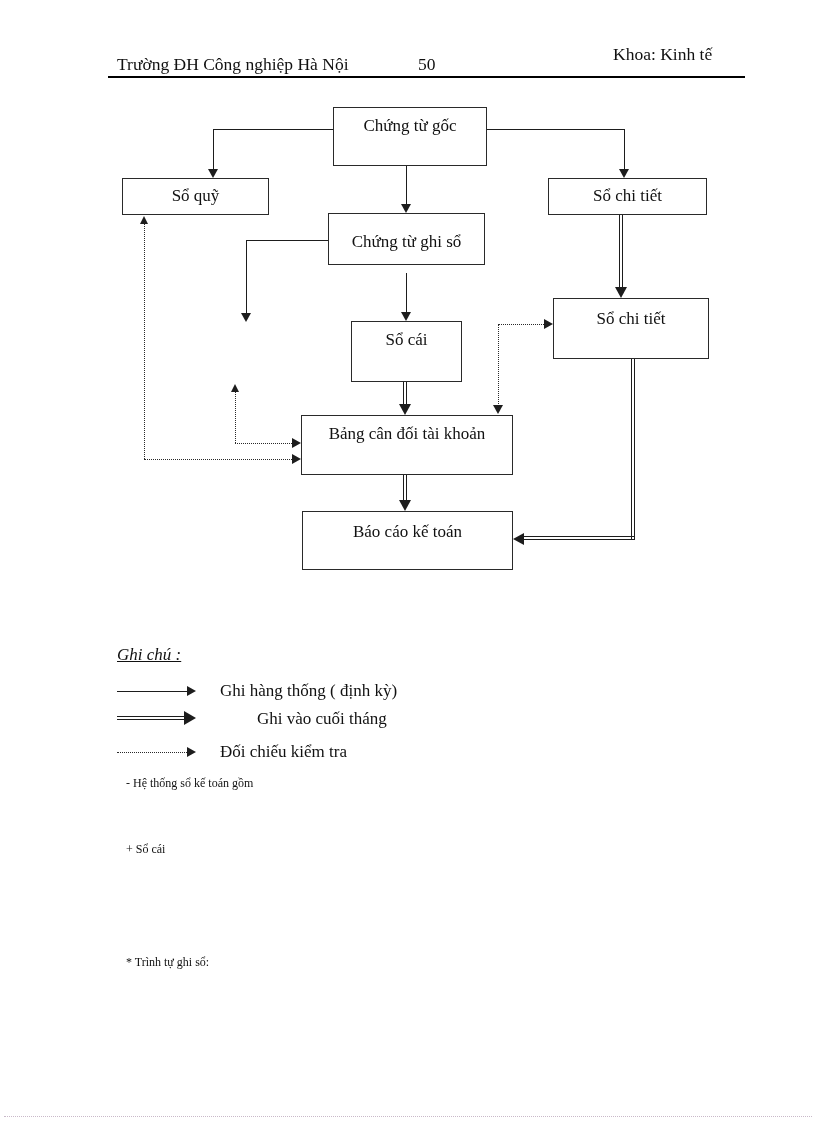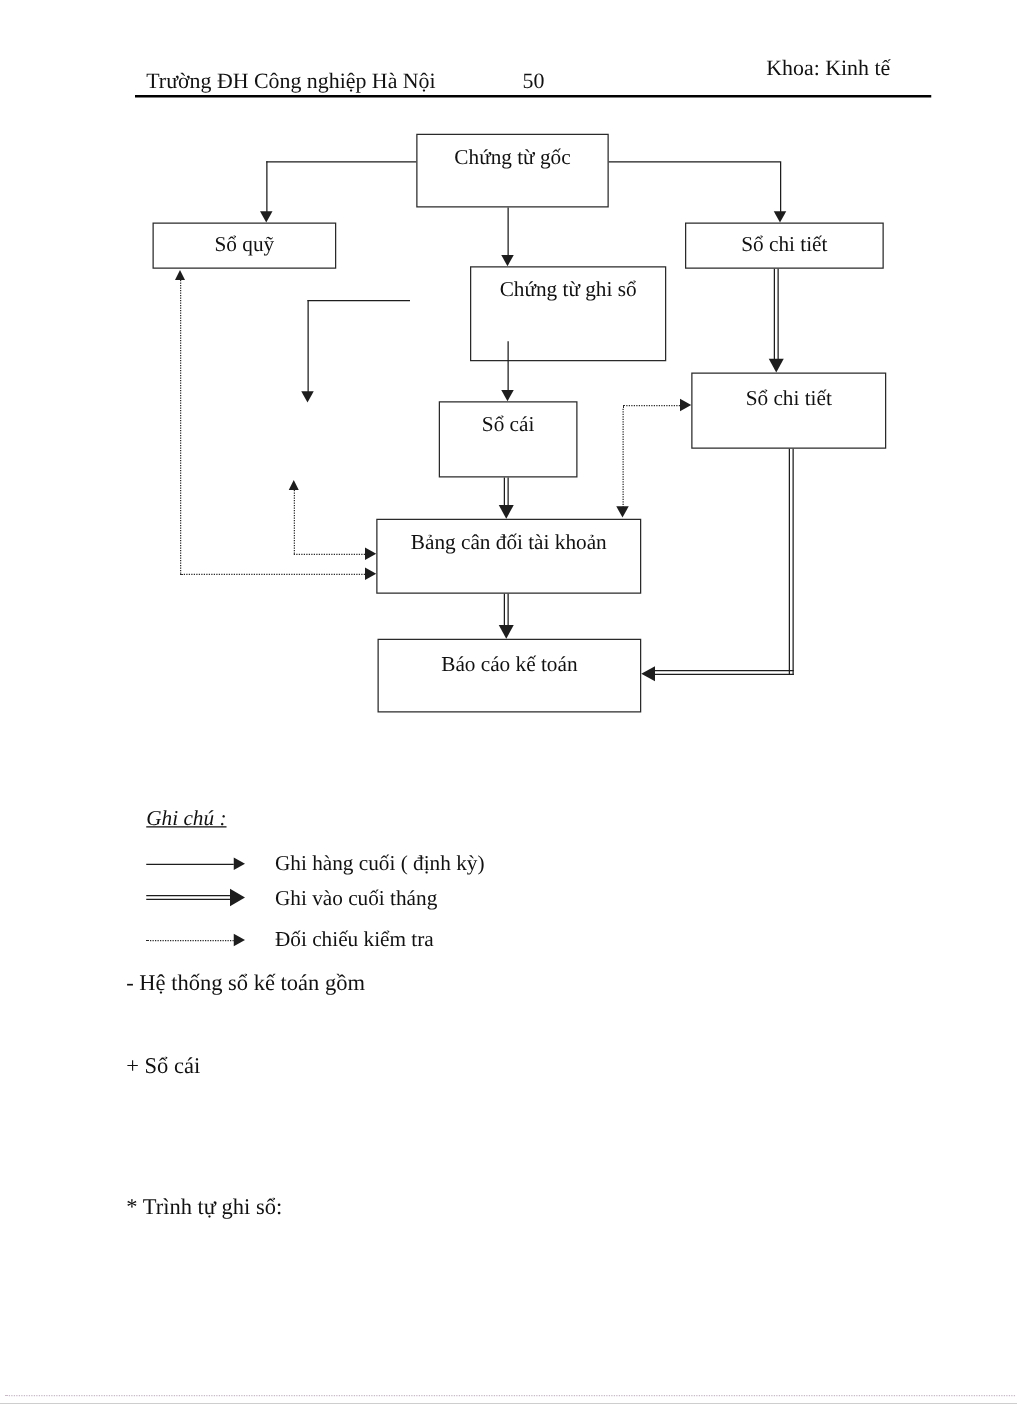--- a/index.html
+++ b/index.html
@@ -26,37 +26,37 @@
   .tri{position:absolute;width:0;height:0;}
   .tri.down{border-left:5px solid transparent;border-right:5px solid transparent;border-top:9px solid #1d1d1d;}
   .tri.down.big{border-left:6px solid transparent;border-right:6px solid transparent;border-top:11px solid #1d1d1d;}
   .tri.up{border-left:4px solid transparent;border-right:4px solid transparent;border-bottom:8px solid #1d1d1d;}
   .tri.right{border-top:5px solid transparent;border-bottom:5px solid transparent;border-left:9px solid #1d1d1d;}
   .tri.right.big{border-top:7px solid transparent;border-bottom:7px solid transparent;border-left:12px solid #1d1d1d;}
   .tri.left.big{border-top:6px solid transparent;border-bottom:6px solid transparent;border-right:11px solid #1d1d1d;}
   
   .legend-title{position:absolute;left:117px;top:645px;font-size:17px;font-style:italic;text-decoration:underline;white-space:nowrap;}
   .legend-label{position:absolute;left:220px;font-size:17px;white-space:nowrap;}
-  .note-line{position:absolute;left:101px;font-size:18px;white-space:nowrap;}
+  .note-line{position:absolute;left:126px;font-size:12px;white-space:nowrap;}
   .page-bottom-rule{position:absolute;left:4px;right:4px;top:1116px;border-top:1px dotted #c9b9c9;}
 </style>
 </head>
 <body>
 
 <div class="page">
 
   <div class="hdr-text" style="left:117px;top:54px;">Trường ĐH Công nghiệp Hà Nội</div>
   <div class="hdr-text" style="left:418px;top:54px;">50</div>
   <div class="hdr-text" style="left:613px;top:44px;">Khoa: Kinh tế</div>
   <div class="hdr-rule"></div>
 
   <div class="box" style="left:333px;top:107px;width:154px;height:59px;padding-top:8px;">Chứng từ gốc</div>
   <div class="box" style="left:122px;top:178px;width:147px;height:37px;padding-top:7px;">Sổ quỹ</div>
   <div class="box" style="left:548px;top:178px;width:159px;height:37px;padding-top:7px;">Sổ chi tiết</div>
-  <div class="box" style="left:328px;top:213px;width:157px;height:76px;padding-top:8px;margin-left:48px;">Chứng từ ghi sổ</div>
+  <div class="box" style="left:328px;top:213px;width:157px;height:52px;padding-top:18px;">Chứng từ ghi sổ</div>
   <div class="box" style="left:351px;top:321px;width:111px;height:61px;padding-top:8px;">Sổ cái</div>
   <div class="box" style="left:553px;top:298px;width:156px;height:61px;padding-top:10px;">Sổ chi tiết</div>
   <div class="box" style="left:301px;top:415px;width:212px;height:60px;padding-top:8px;">Bảng cân đối tài khoản</div>
   <div class="box" style="left:302px;top:511px;width:211px;height:59px;padding-top:10px;">Báo cáo kế toán</div>
 
   <div>
     <div class="h-line" style="left:213px;top:129px;width:120px;"></div>
     <div class="v-line" style="left:213px;top:129px;height:41px;"></div>
     <div class="tri down" style="left:208px;top:169px;"></div>
   </div>
@@ -114,27 +114,27 @@
     <div class="tri down" style="left:493px;top:405px;"></div>
     <div class="h-dot" style="left:498px;top:324px;width:46px;"></div>
     <div class="tri right" style="left:544px;top:319px;"></div>
   </div>
 
   <div class="legend-title">Ghi chú :</div>
 
   <div>
     <div class="h-line" style="left:117px;top:691px;width:70px;"></div>
     <div class="tri right" style="left:187px;top:686px;"></div>
-    <div class="legend-label" style="top:681px;">Ghi hàng cuối ( định kỳ)</div>
+    <div class="legend-label" style="top:681px;">Ghi hàng thống ( định kỳ)</div>
   </div>
 
   <div>
     <div class="h-dbl" style="left:117px;top:716px;width:67px;"></div>
     <div class="tri right big" style="left:184px;top:711px;"></div>
-    <div class="legend-label" style="top:709px;">Ghi vào cuối tháng</div>
+    <div class="legend-label" style="top:709px;margin-left:37px;">Ghi vào cuối tháng</div>
   </div>
 
   <div>
     <div class="h-dot" style="left:117px;top:752px;width:70px;"></div>
     <div class="tri right" style="left:187px;top:747px;"></div>
     <div class="legend-label" style="top:742px;">Đối chiếu kiểm tra</div>
   </div>
 
   <div class="note-line" style="top:776px;">- Hệ thống sổ kế toán gồm</div>
   <div class="note-line" style="top:842px;">+ Sổ cái</div>

